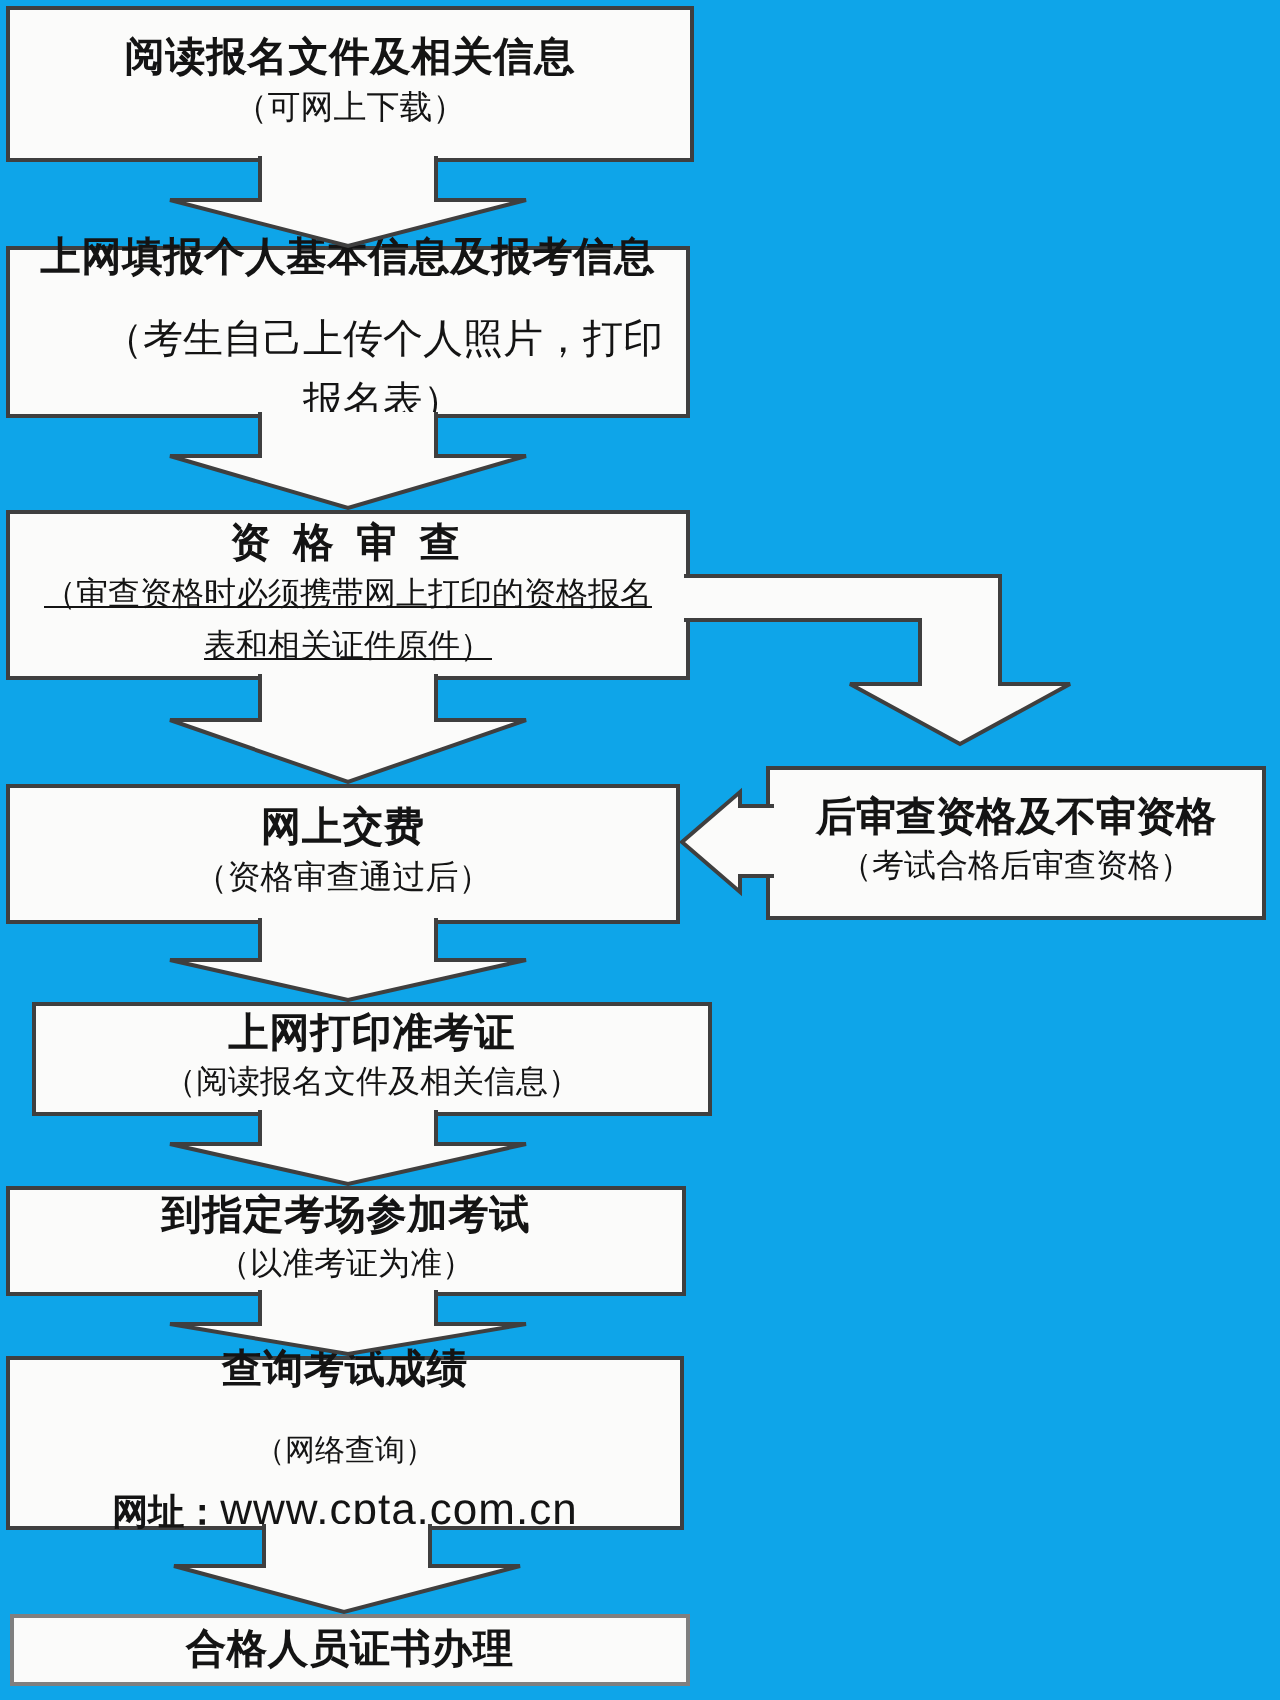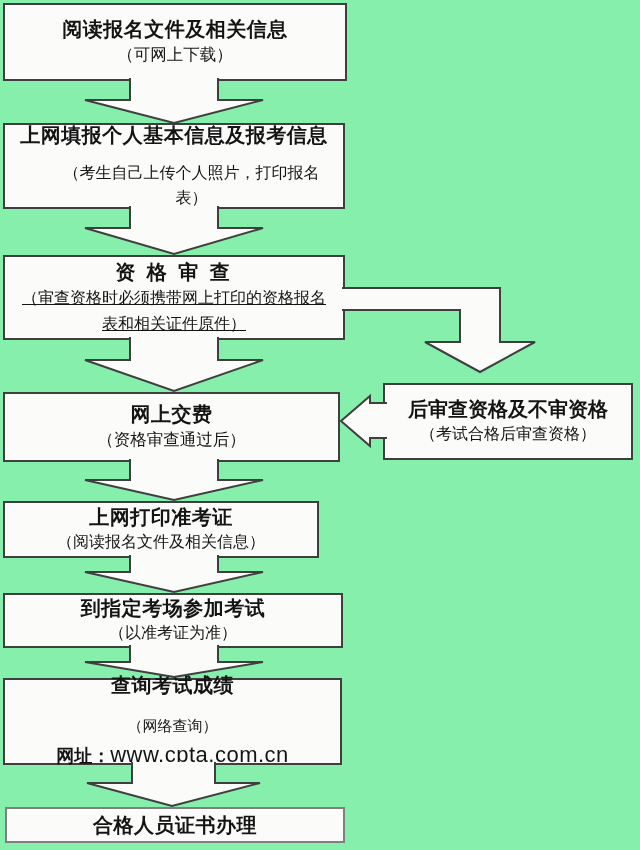--- a/index.html
+++ b/index.html
@@ -5,21 +5,21 @@
   html,body{margin:0;padding:0;}
   body{
     background:#f8f8f7;
     font-family:"Liberation Sans","DejaVu Sans",sans-serif;
     color:#141414;
   }
   .canvas{
     position:relative;
     width:640px;
     height:850px;
-    background:#86efac;
+    background:#0ea5e9;
     overflow:hidden;
   }
   .box{
     position:absolute;
     box-sizing:border-box;
     background:#fbfbfa;
     border:2px solid #3f3f3f;
     display:flex;
     flex-direction:column;
     align-items:center;
@@ -33,26 +33,26 @@
     line-height:1.3;
     letter-spacing:0.5px;
     white-space:nowrap;
   }
   .sub{
     font-size:16.5px;
     line-height:1.55;
   }
   .b1{left:3px;top:3px;width:344px;height:78px;}
   .b2{left:3px;top:123px;width:342px;height:86px;}
-  .b2 .sub{margin-top:13px;font-size:16px;margin-left:35px;}
+  .b2 .sub{margin-top:13px;font-size:20px;margin-left:35px;}
   .b3{left:3px;top:255px;width:342px;height:85px;}
   .b3 .title{letter-spacing:3px;}
   .b3 .sub{font-size:16px;line-height:1.6;text-decoration:underline;}
   .b4{left:3px;top:392px;width:337px;height:70px;}
-  .b5{left:3px;top:501px;width:316px;height:57px;}
+  .b5{left:16px;top:501px;width:340px;height:57px;}
   .b5 .sub{font-size:16px;}
   .b6{left:3px;top:593px;width:340px;height:55px;}
   .b6 .sub{font-size:16px;}
   .b7{left:3px;top:678px;width:339px;height:87px;}
   .b7 .sub{font-size:15px;margin-top:16px;}
   .urlline{font-size:18px;line-height:1.5;white-space:nowrap;}
   .urlline .lbl{font-weight:bold;}
   .urlline .url{font-weight:normal;font-size:22px;letter-spacing:0.5px;}
   .b8{left:5px;top:807px;width:340px;height:36px;border-color:#7f7f7f;}
   .bs{left:383px;top:383px;width:250px;height:77px;}

